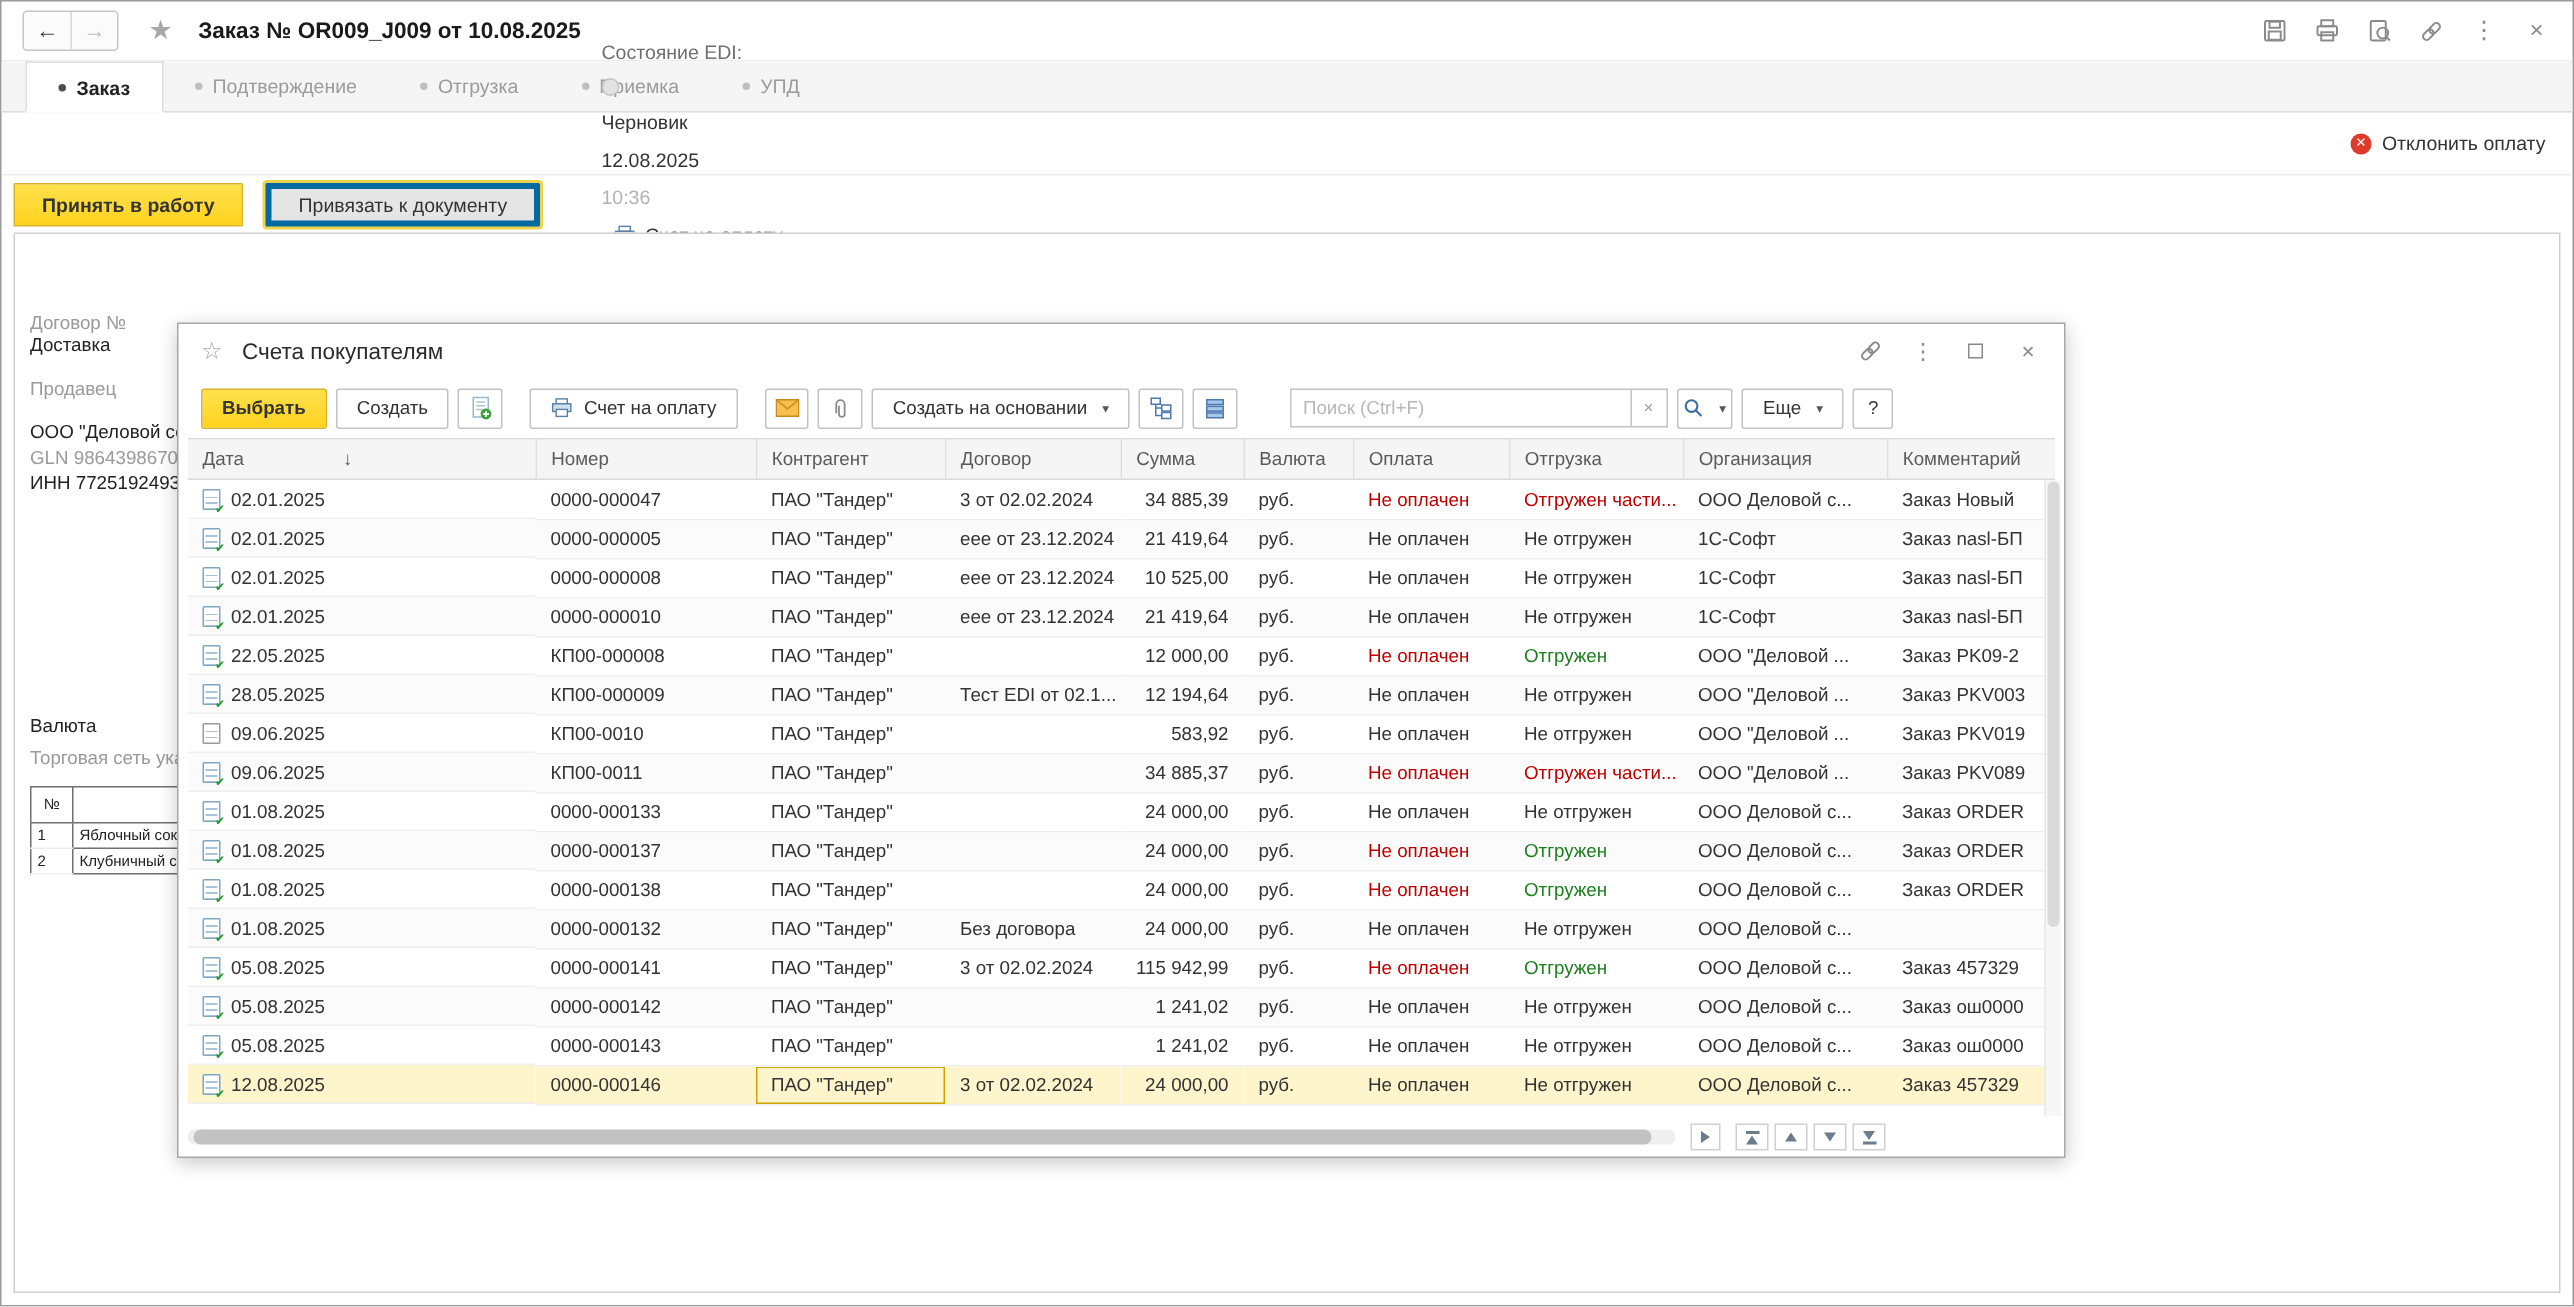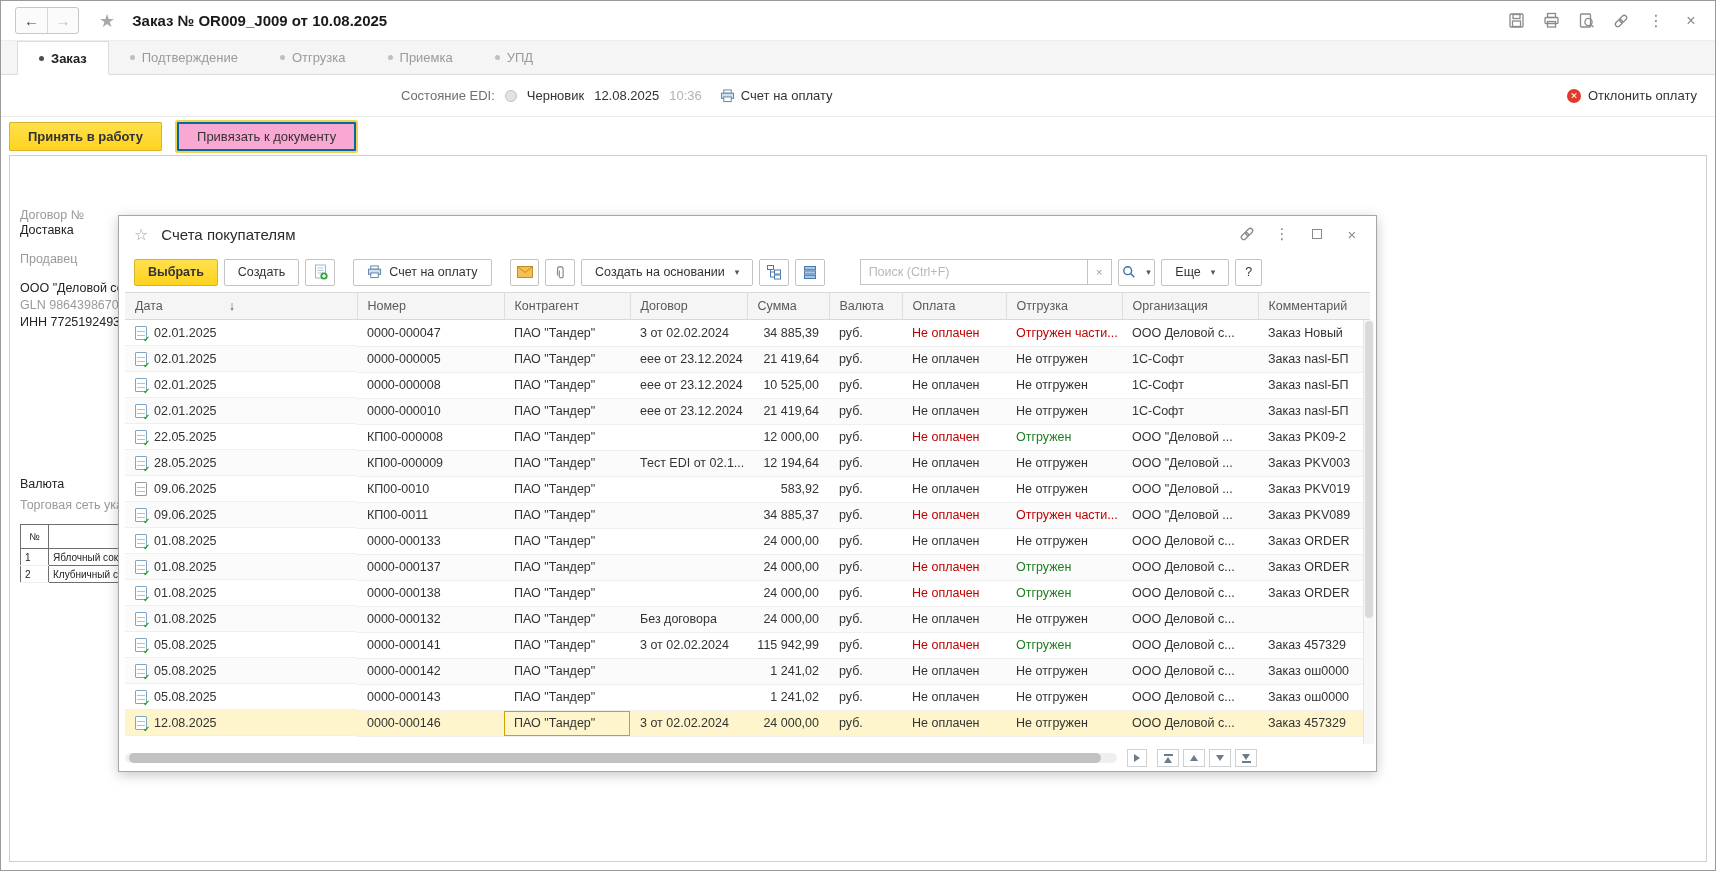--- a/index.html
+++ b/index.html
@@ -22,35 +22,35 @@
 
   
   .tabstrip { height:34px; background:#f5f5f5; border-bottom:1px solid #dcdcdc; display:flex; align-items:stretch; padding-left:16px; }
   .tab { display:flex; align-items:center; gap:7px; padding:0 21px; font-size:13px; color:#9b9b9b; cursor:pointer; }
   .tab .dot { width:5px; height:5px; border-radius:50%; background:#bfbfbf; }
   .tab.active { background:#fff; border:1px solid #dcdcdc; border-bottom:1px solid #fff; margin-bottom:-1px; color:#222; font-weight:bold; }
   .tab.active .dot { background:#4d4d4d; }
 
   
   .edi-row { height:42px; display:flex; align-items:center; font-size:13px; color:#444; border-bottom:1px solid #ebebeb; padding:0 18px; }
-  .edi-left { margin-left:382px; display:flex; align-items:center; gap:10px; }
+  .edi-left { margin-left:382px; display:flex; align-items:flex-start; gap:10px;flex-direction:column; }
   .edi-label { color:#6f6f6f; }
   .edi-circle { width:12px; height:12px; border-radius:50%; background:#e2e2e2; border:1px solid #c2c2c2; }
   .edi-status { color:#333; }
   .edi-date { color:#333; }
   .edi-time { color:#b3b3b3; }
   .edi-print { display:flex; align-items:center; gap:6px; margin-left:8px; cursor:pointer; color:#333; }
   .reject { margin-left:auto; display:flex; align-items:center; gap:7px; cursor:pointer; color:#333; }
   .reject-icon { width:14px; height:14px; border-radius:50%; background:#df3a2b; color:#fff; font-size:9px; font-weight:bold; display:flex; align-items:center; justify-content:center; }
 
   
   .cmd-row { height:39px; display:flex; align-items:center; gap:15px; padding:0 8px; }
   .btn { height:29px; display:inline-flex; align-items:center; justify-content:center; padding:0 18px; font-size:13px; border-radius:1px; cursor:pointer; white-space:nowrap; }
   .btn-yellow { background:linear-gradient(#ffe14d,#ffd21e); border:1px solid #d9b32a; color:#333; font-weight:bold; }
-  .btn-plain { background:#f9a8d4; border:2px solid #0369a1; color:#333; }
+  .btn-plain { background:#e5e5e5; border:4px solid #0369a1; color:#333; }
   .btn-ring { box-shadow:0 0 0 2px #eed34f; }
 
   
   .content-box { position:absolute; left:8px; top:154px; right:8px; bottom:8px; background:#fff; border:1px solid #cfcfcf; }
   .order-heading { position:absolute; left:10px; top:12px; font-size:17px; font-weight:bold; color:#1a1a1a; white-space:nowrap; }
   .fld { position:absolute; left:10px; white-space:nowrap; font-size:12.5px; }
   .fld.grey { color:#9a9a9a; }
   .fld.dark { color:#222; }
   .mini-table { position:absolute; left:10px; top:368px; border-collapse:collapse; font-size:10px; color:#222; }
   .mini-table th, .mini-table td { border:1px solid #6f6f6f; }

